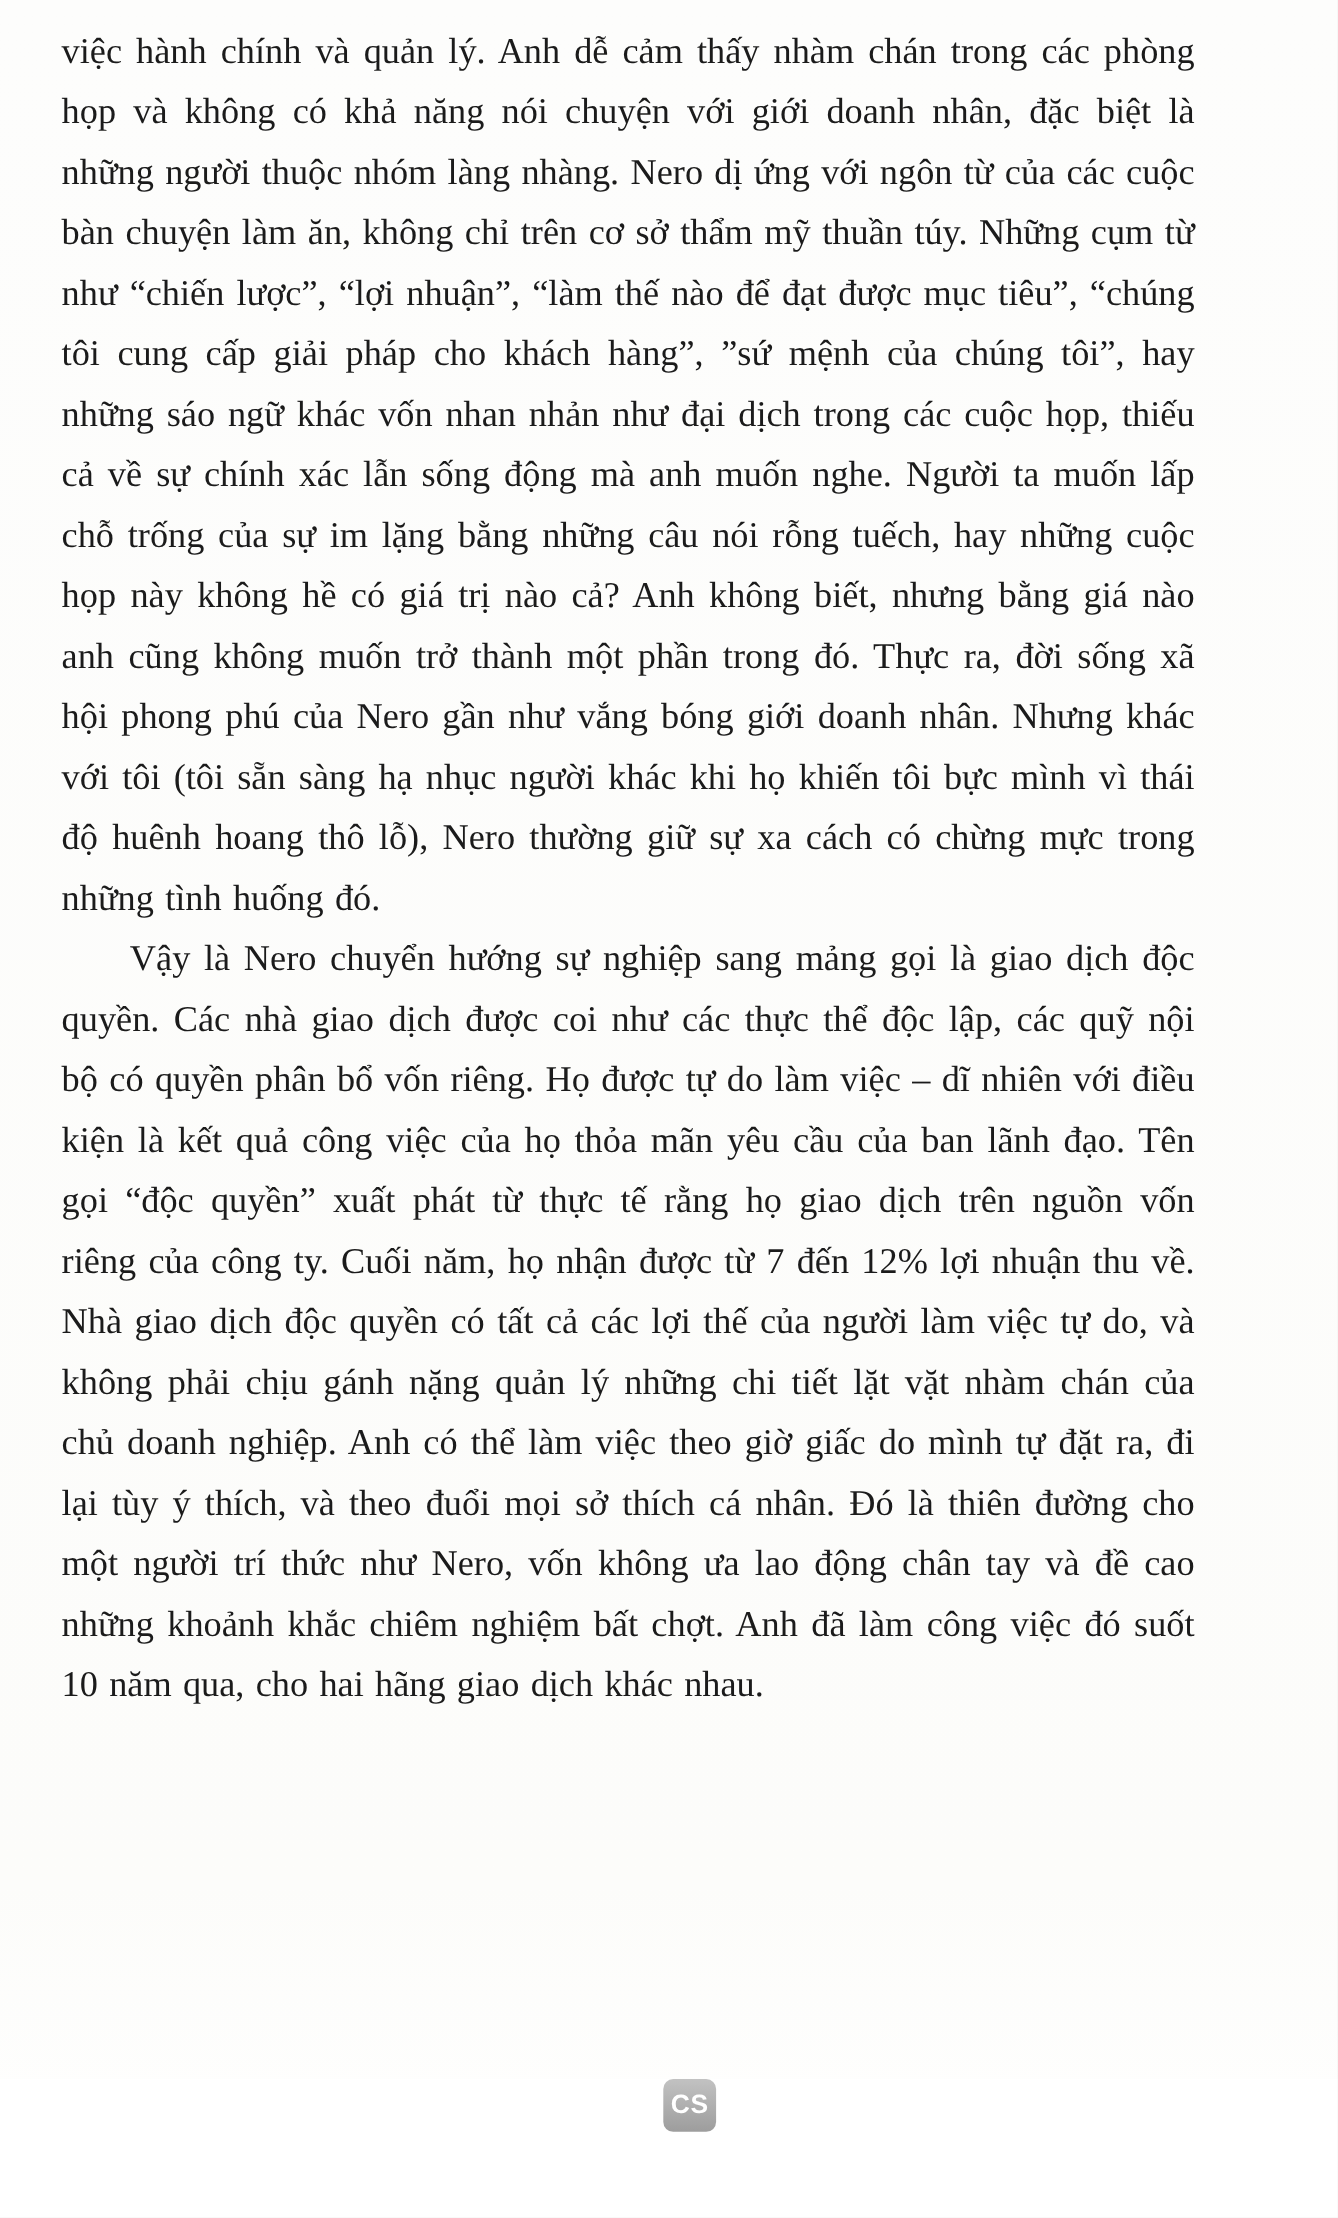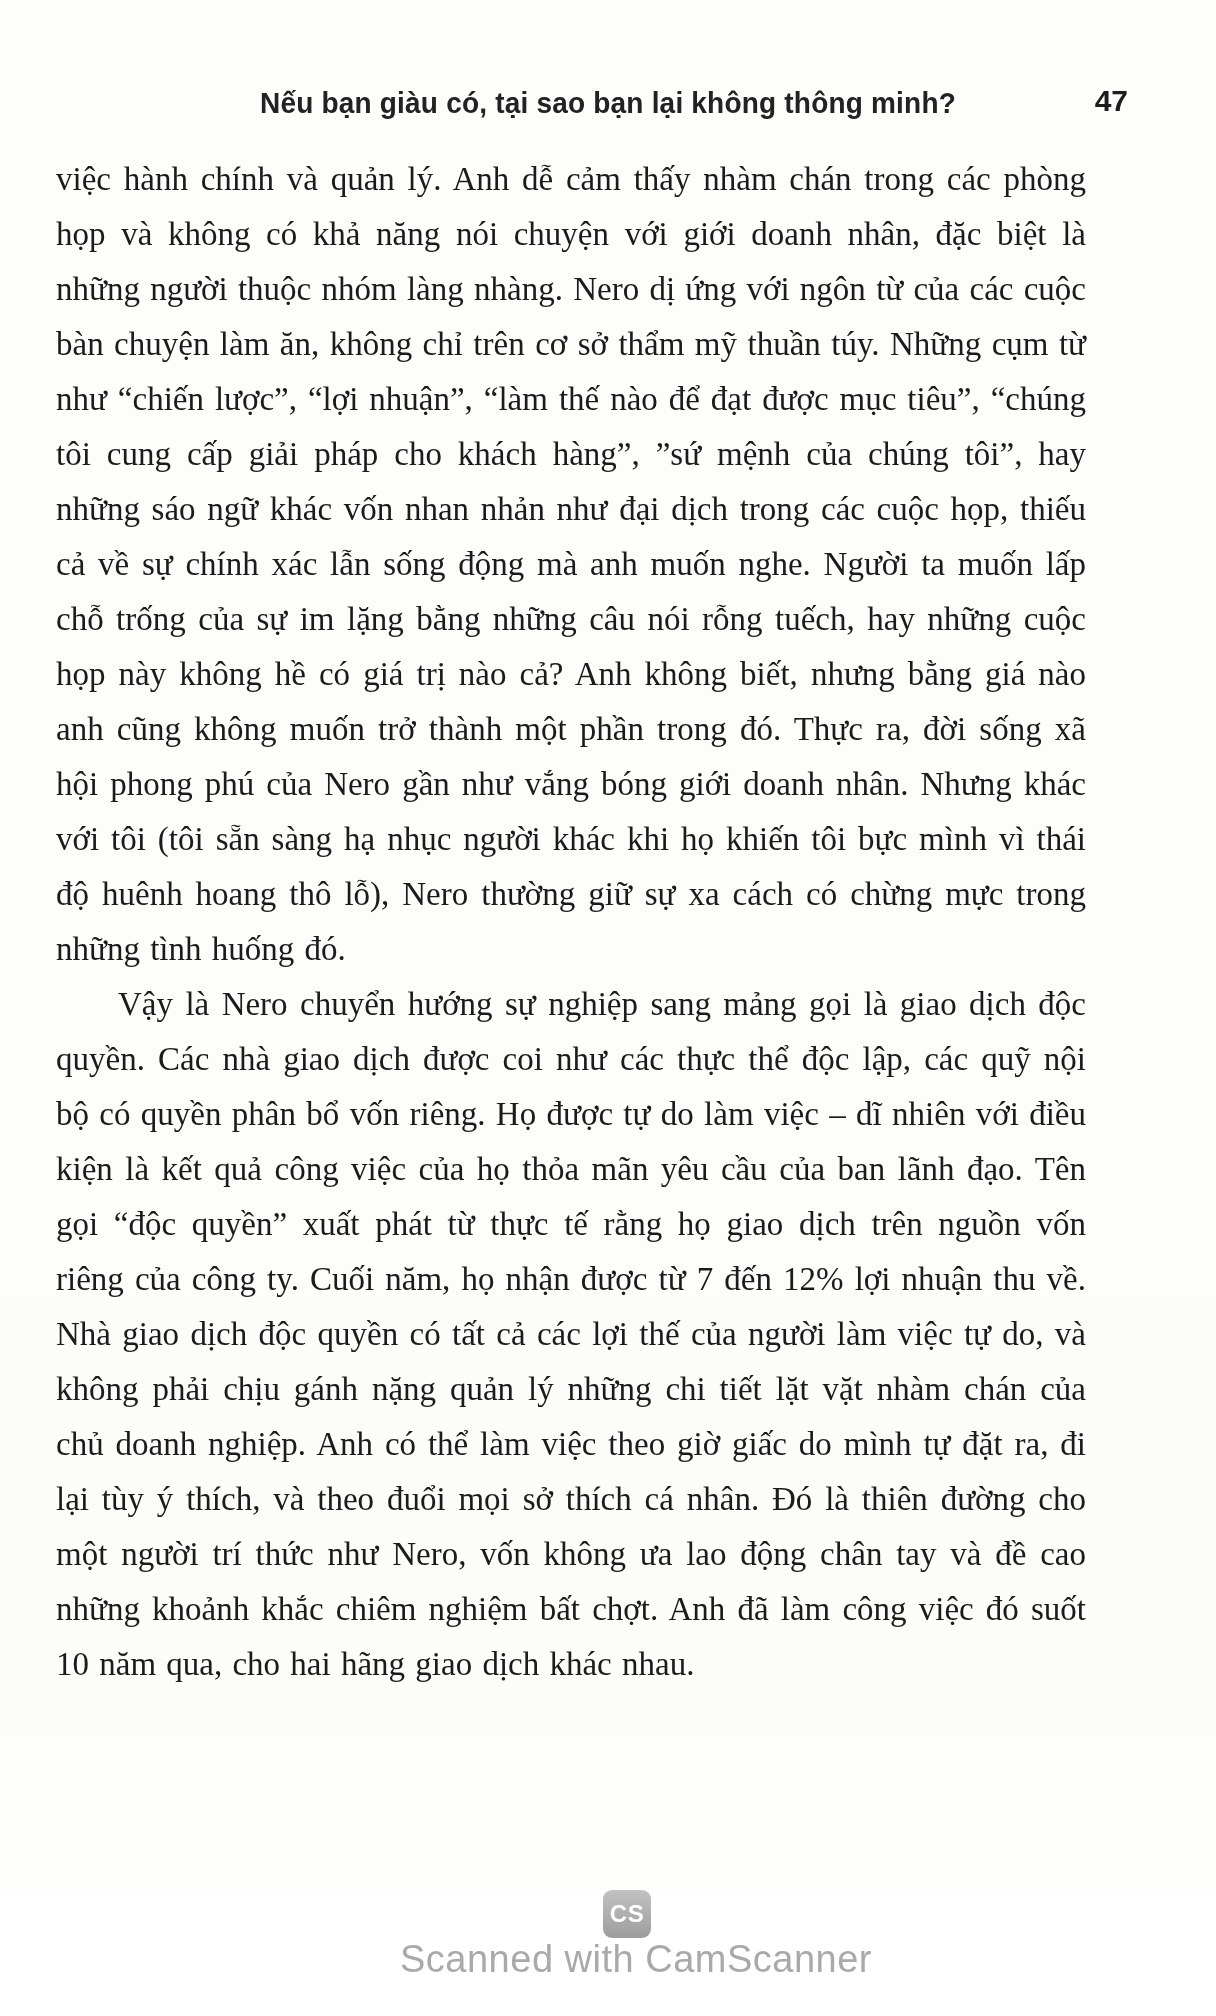--- a/index.html
+++ b/index.html
@@ -93,28 +93,23 @@
     font-weight: 400;
     color: #a9a9a9;
     letter-spacing: 0.5px;
   }
 </style>
 </head>
 <body>
 
 <div class="page">
 
-  <header class="page-header">
-    <span class="running-title">Nếu bạn giàu có, tại sao bạn lại không thông minh?</span>
-    <span class="page-number">47</span>
-  </header>
 
   <main class="page-body">
     <p class="para">việc hành chính và quản lý. Anh dễ cảm thấy nhàm chán trong các phòng họp và không có khả năng nói chuyện với giới doanh nhân, đặc biệt là những người thuộc nhóm làng nhàng. Nero dị ứng với ngôn từ của các cuộc bàn chuyện làm ăn, không chỉ trên cơ sở thẩm mỹ thuần túy. Những cụm từ như “chiến lược”, “lợi nhuận”, “làm thế nào để đạt được mục tiêu”, “chúng tôi cung cấp giải pháp cho khách hàng”, ”sứ mệnh của chúng tôi”, hay những sáo ngữ khác vốn nhan nhản như đại dịch trong các cuộc họp, thiếu cả về sự chính xác lẫn sống động mà anh muốn nghe. Người ta muốn lấp chỗ trống của sự im lặng bằng những câu nói rỗng tuếch, hay những cuộc họp này không hề có giá trị nào cả? Anh không biết, nhưng bằng giá nào anh cũng không muốn trở thành một phần trong đó. Thực ra, đời sống xã hội phong phú của Nero gần như vắng bóng giới doanh nhân. Nhưng khác với tôi (tôi sẵn sàng hạ nhục người khác khi họ khiến tôi bực mình vì thái độ huênh hoang thô lỗ), Nero thường giữ sự xa cách có chừng mực trong những tình huống đó.</p>
     <p class="para indented">Vậy là Nero chuyển hướng sự nghiệp sang mảng gọi là giao dịch độc quyền. Các nhà giao dịch được coi như các thực thể độc lập, các quỹ nội bộ có quyền phân bổ vốn riêng. Họ được tự do làm việc – dĩ nhiên với điều kiện là kết quả công việc của họ thỏa mãn yêu cầu của ban lãnh đạo. Tên gọi “độc quyền” xuất phát từ thực tế rằng họ giao dịch trên nguồn vốn riêng của công ty. Cuối năm, họ nhận được từ 7 đến 12% lợi nhuận thu về. Nhà giao dịch độc quyền có tất cả các lợi thế của người làm việc tự do, và không phải chịu gánh nặng quản lý những chi tiết lặt vặt nhàm chán của chủ doanh nghiệp. Anh có thể làm việc theo giờ giấc do mình tự đặt ra, đi lại tùy ý thích, và theo đuổi mọi sở thích cá nhân. Đó là thiên đường cho một người trí thức như Nero, vốn không ưa lao động chân tay và đề cao những khoảnh khắc chiêm nghiệm bất chợt. Anh đã làm công việc đó suốt 10 năm qua, cho hai hãng giao dịch khác nhau.</p>
   </main>
 
   <footer class="scan-footer">
     <span class="cs-logo">CS</span>
-    <span class="scan-text">Scanned with CamScanner</span>
   </footer>
 
 </div>
 
 </body></html>

